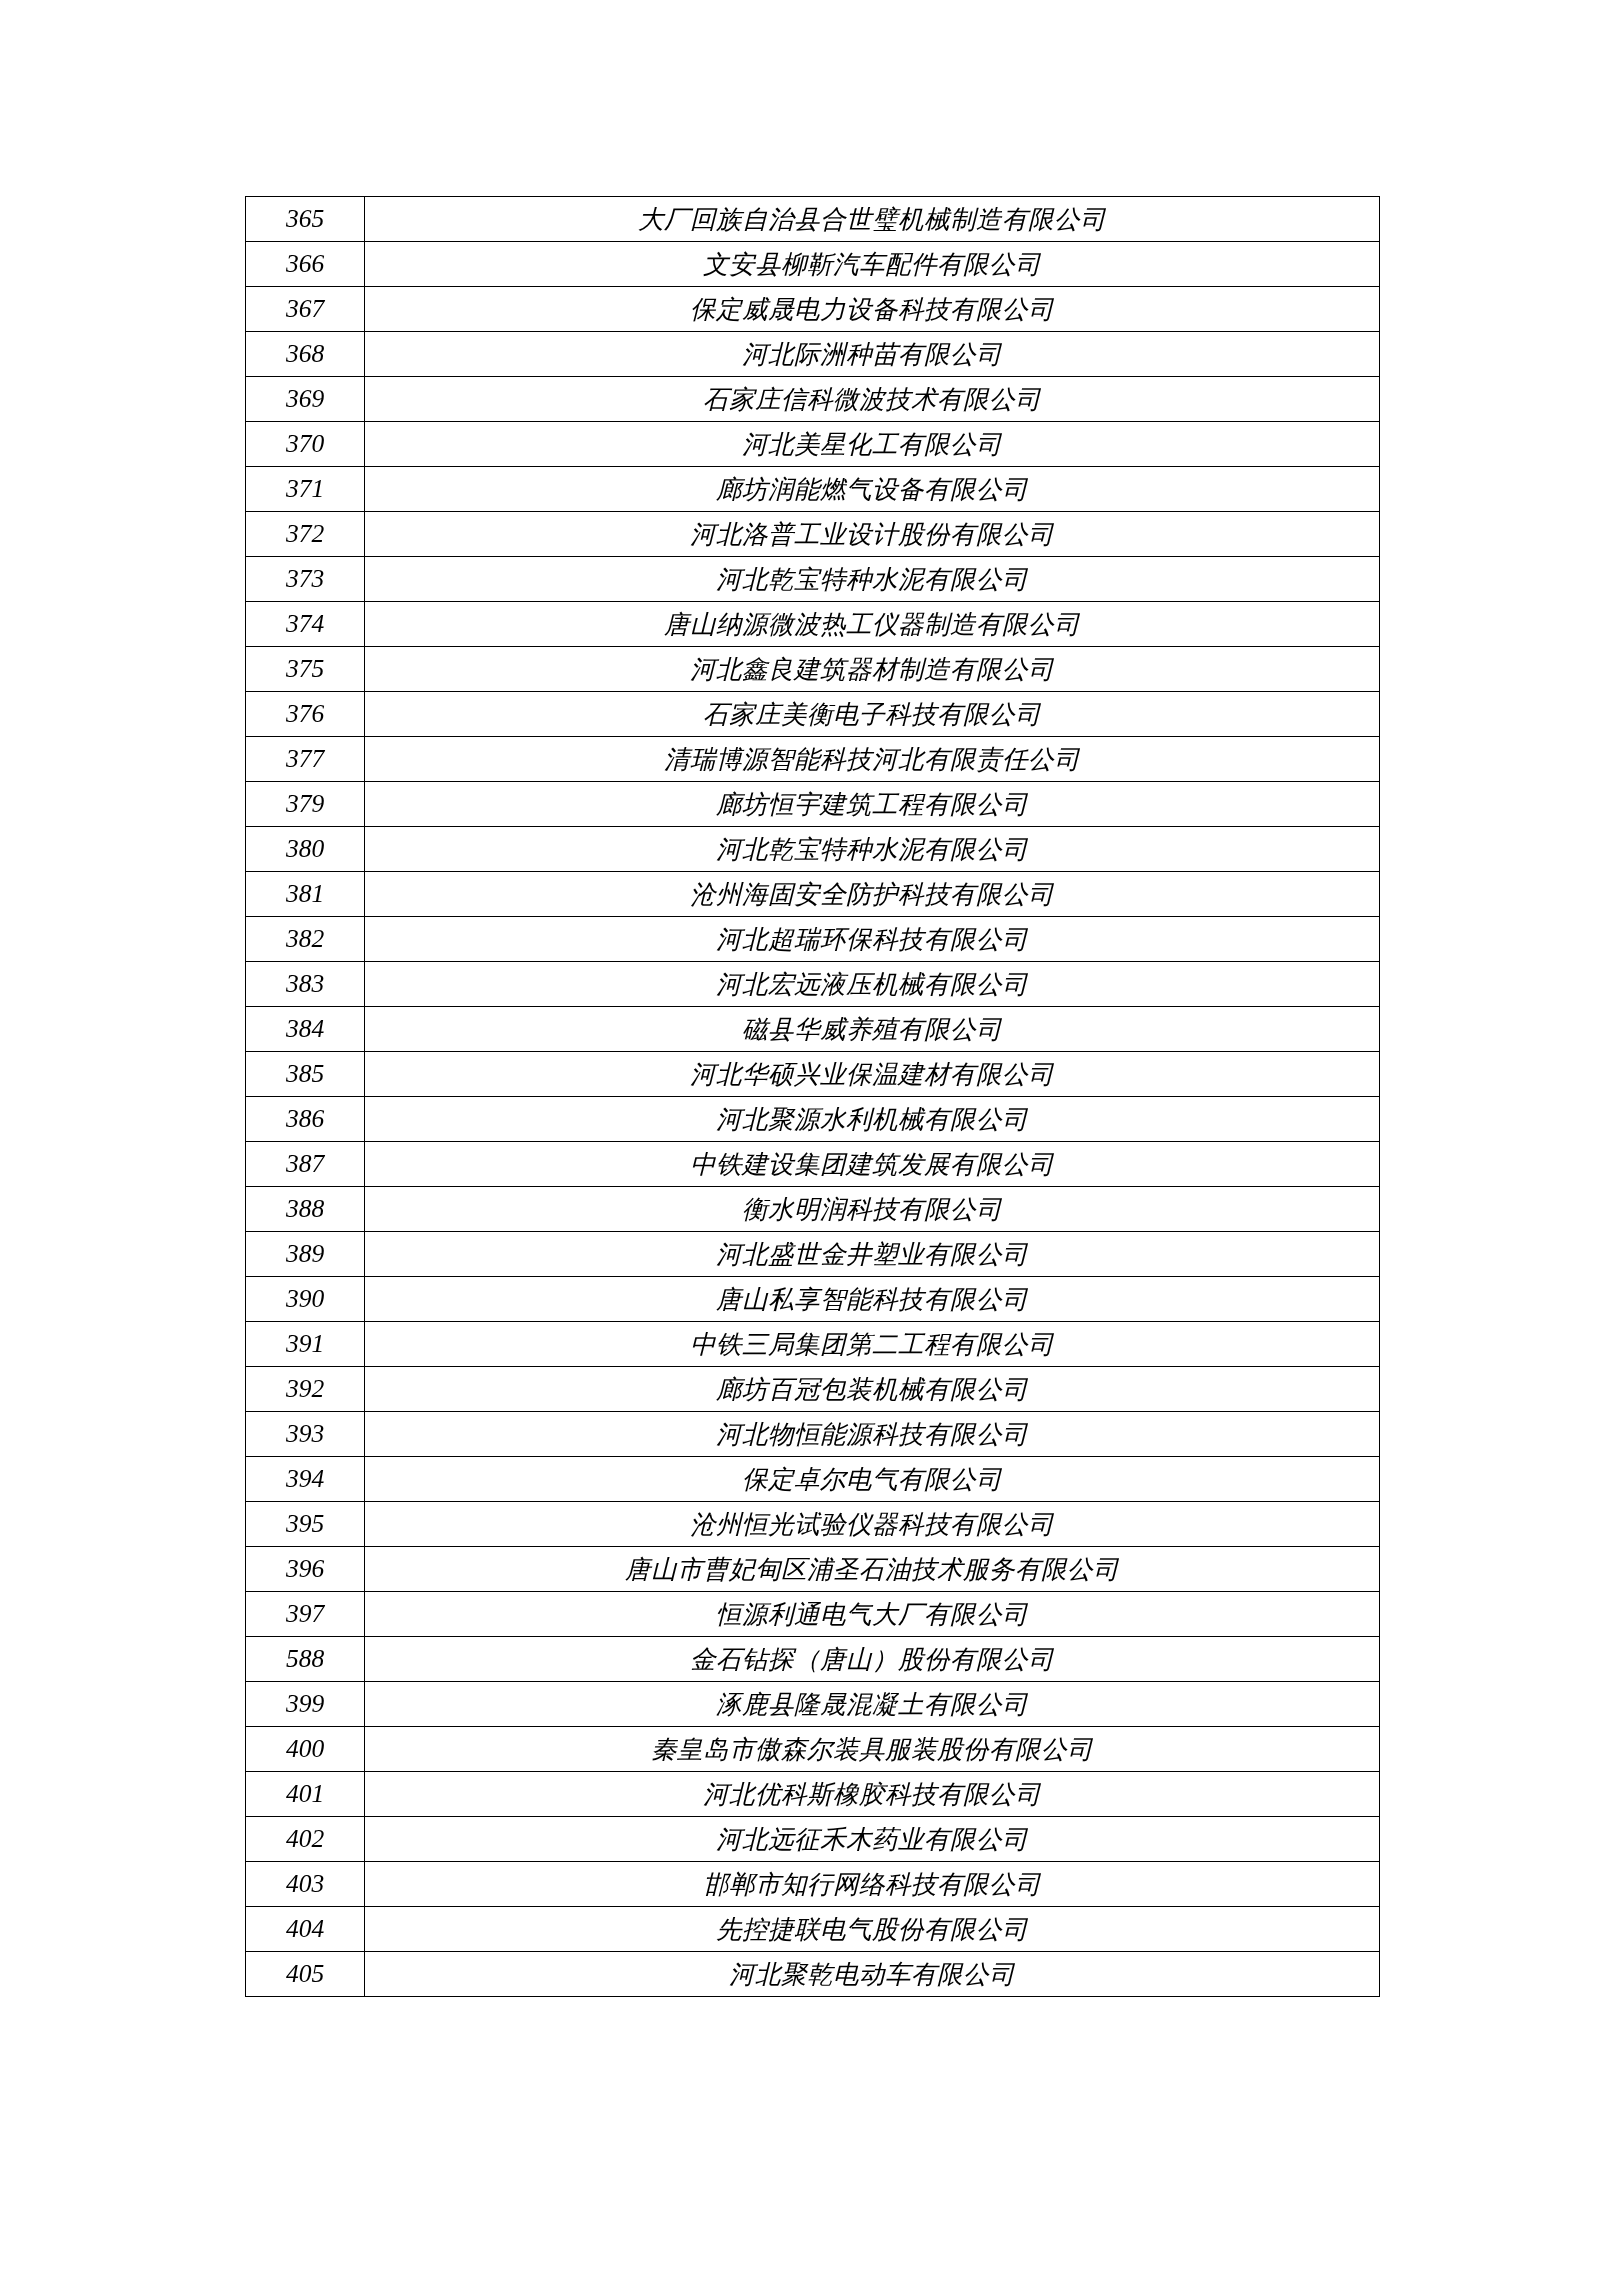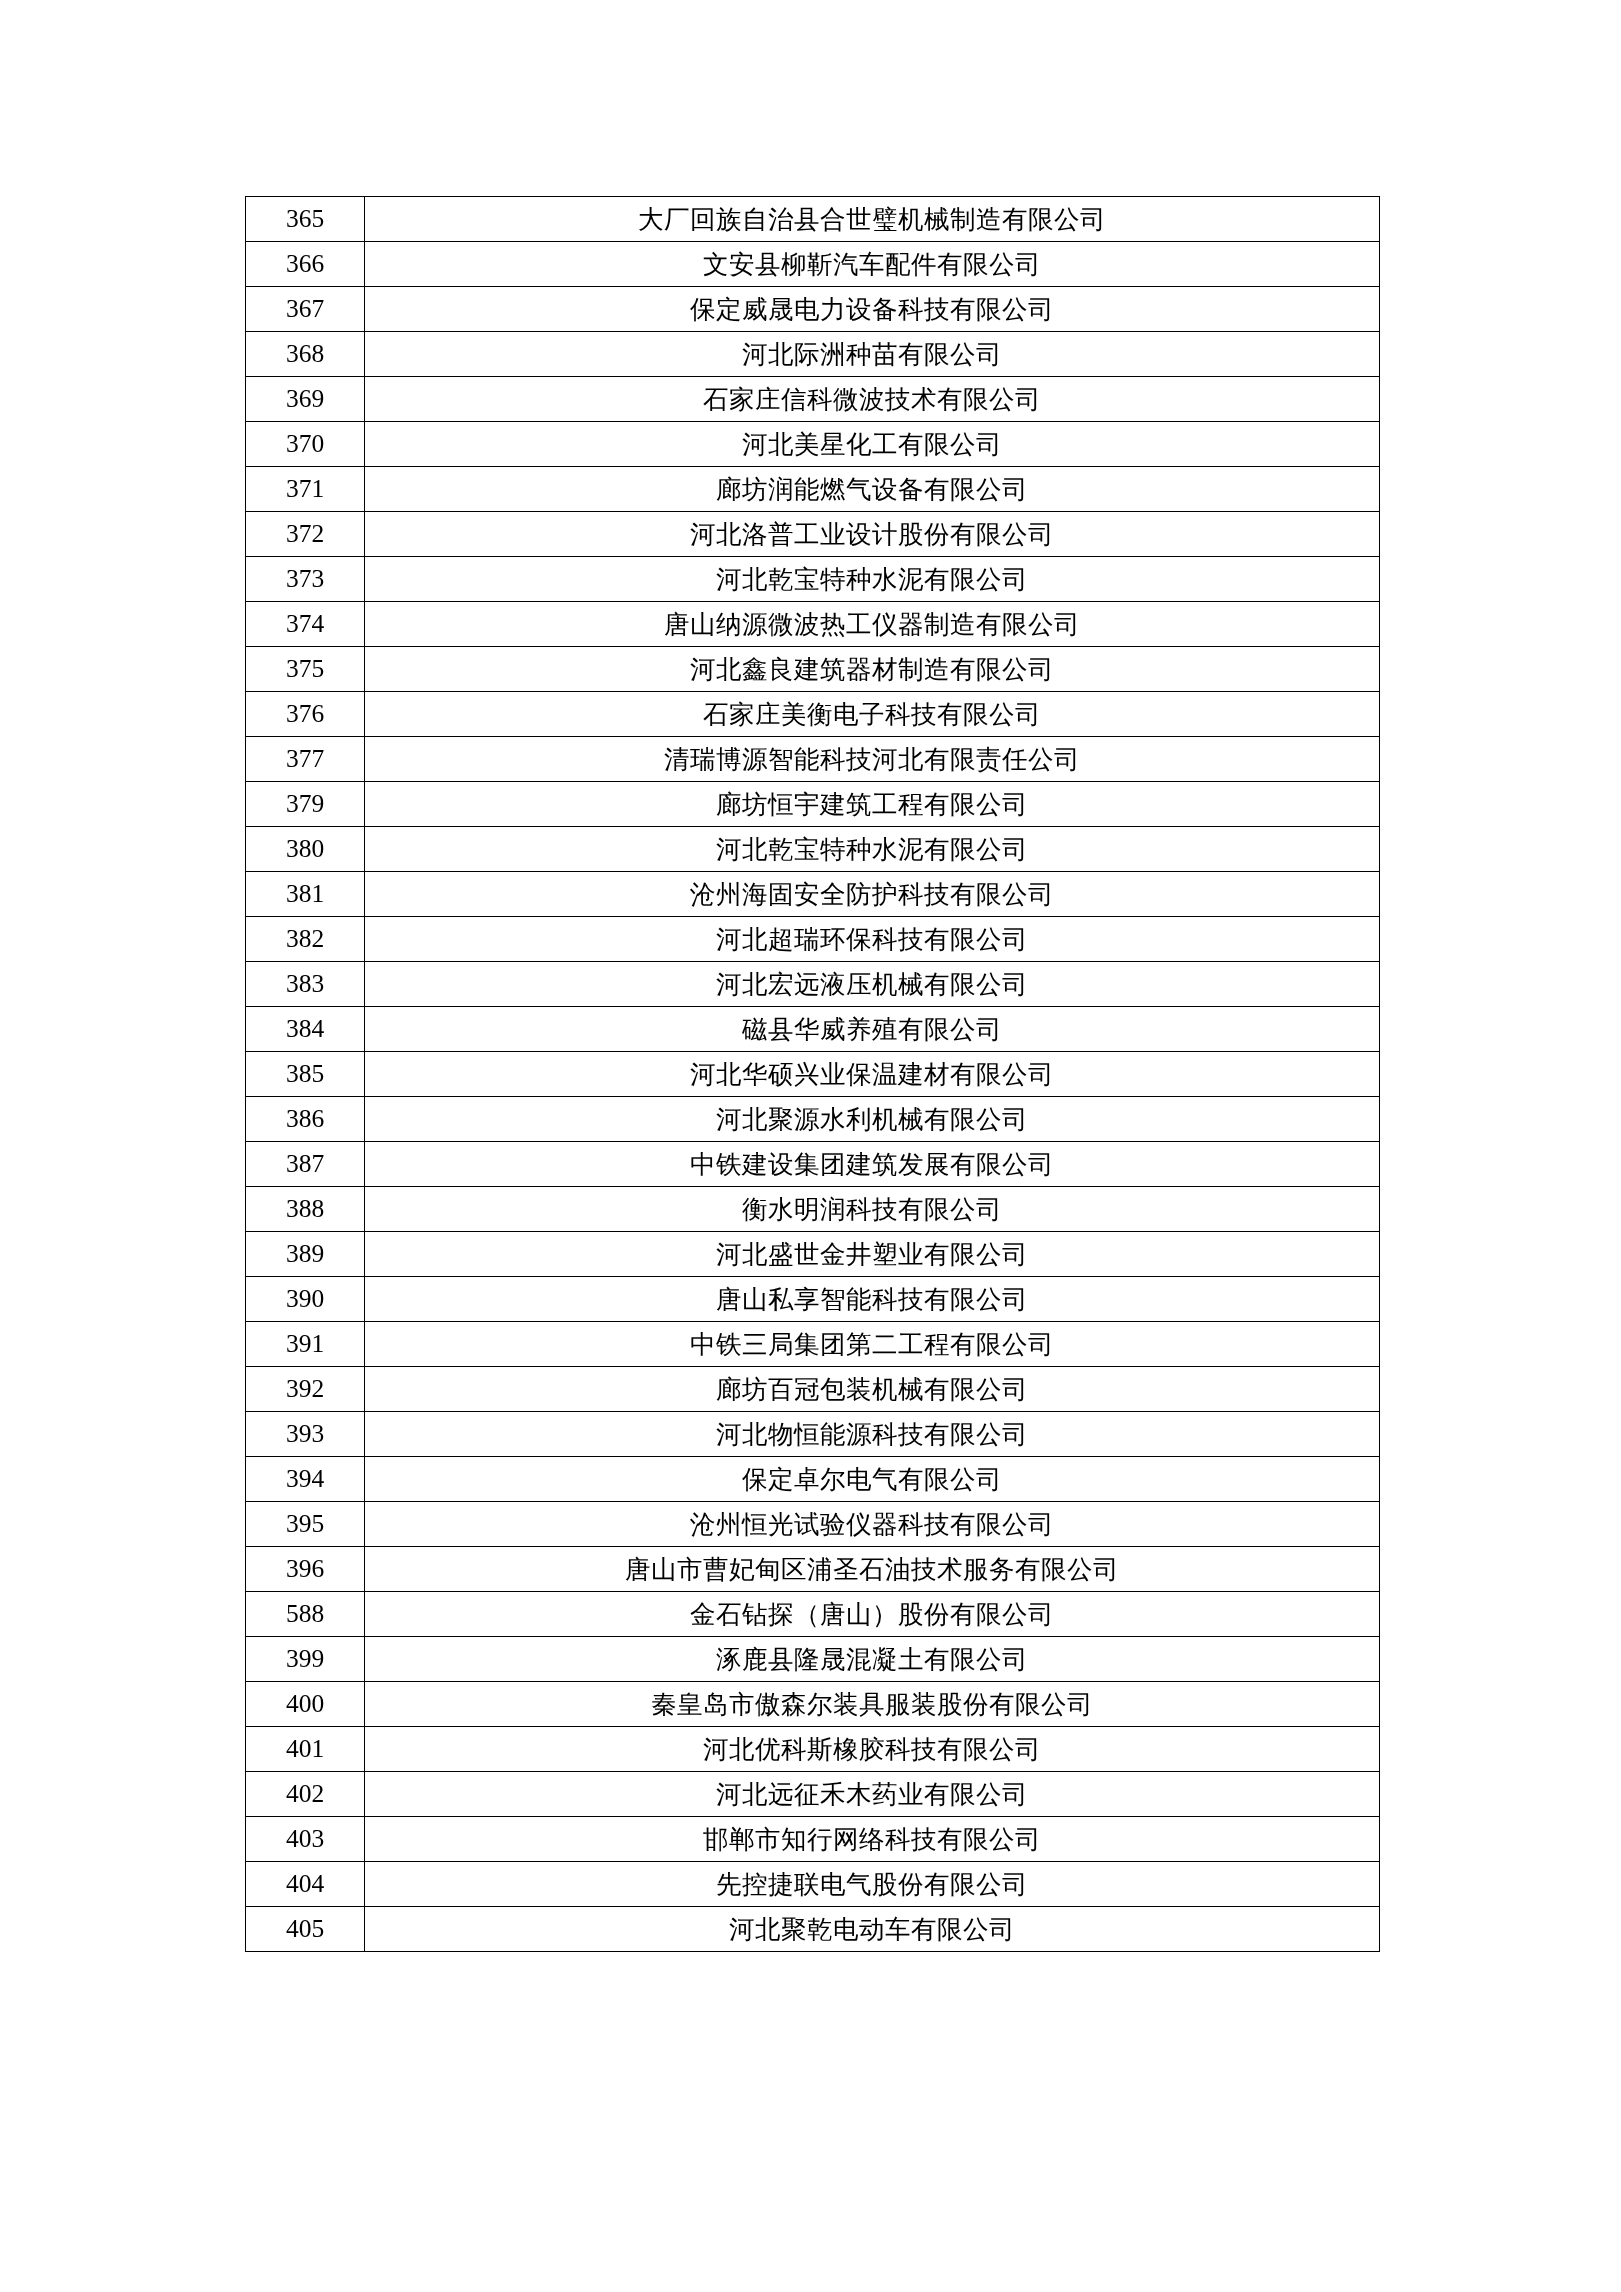--- a/index.html
+++ b/index.html
@@ -12,20 +12,21 @@
     height: 2293px;
     font-family: "Liberation Serif", "DejaVu Serif", serif;
     color: #000000;
   }
   .page {
     position: relative;
     width: 1621px;
     height: 1886px;
     box-sizing: border-box;
     padding: 196px 245px 0 245px;
+    font-style: italic;
   }
   table.listing {
     border-collapse: collapse;
     width: 1132px;
     table-layout: fixed;
   }
   table.listing td {
     border: 1.5px solid #000000;
     height: 44px;
     padding: 0;
@@ -171,20 +172,24 @@
         </tr>
         <tr>
           <td class="col-index">395</td>
           <td class="col-name">沧州恒光试验仪器科技有限公司</td>
         </tr>
         <tr>
           <td class="col-index">396</td>
           <td class="col-name">唐山市曹妃甸区浦圣石油技术服务有限公司</td>
         </tr>
         <tr>
+          <td class="col-index">397</td>
+          <td class="col-name">恒源利通电气大厂有限公司</td>
+        </tr>
+        <tr>
           <td class="col-index">588</td>
           <td class="col-name">金石钻探（唐山）股份有限公司</td>
         </tr>
         <tr>
           <td class="col-index">399</td>
           <td class="col-name">涿鹿县隆晟混凝土有限公司</td>
         </tr>
         <tr>
           <td class="col-index">400</td>
           <td class="col-name">秦皇岛市傲森尔装具服装股份有限公司</td>

